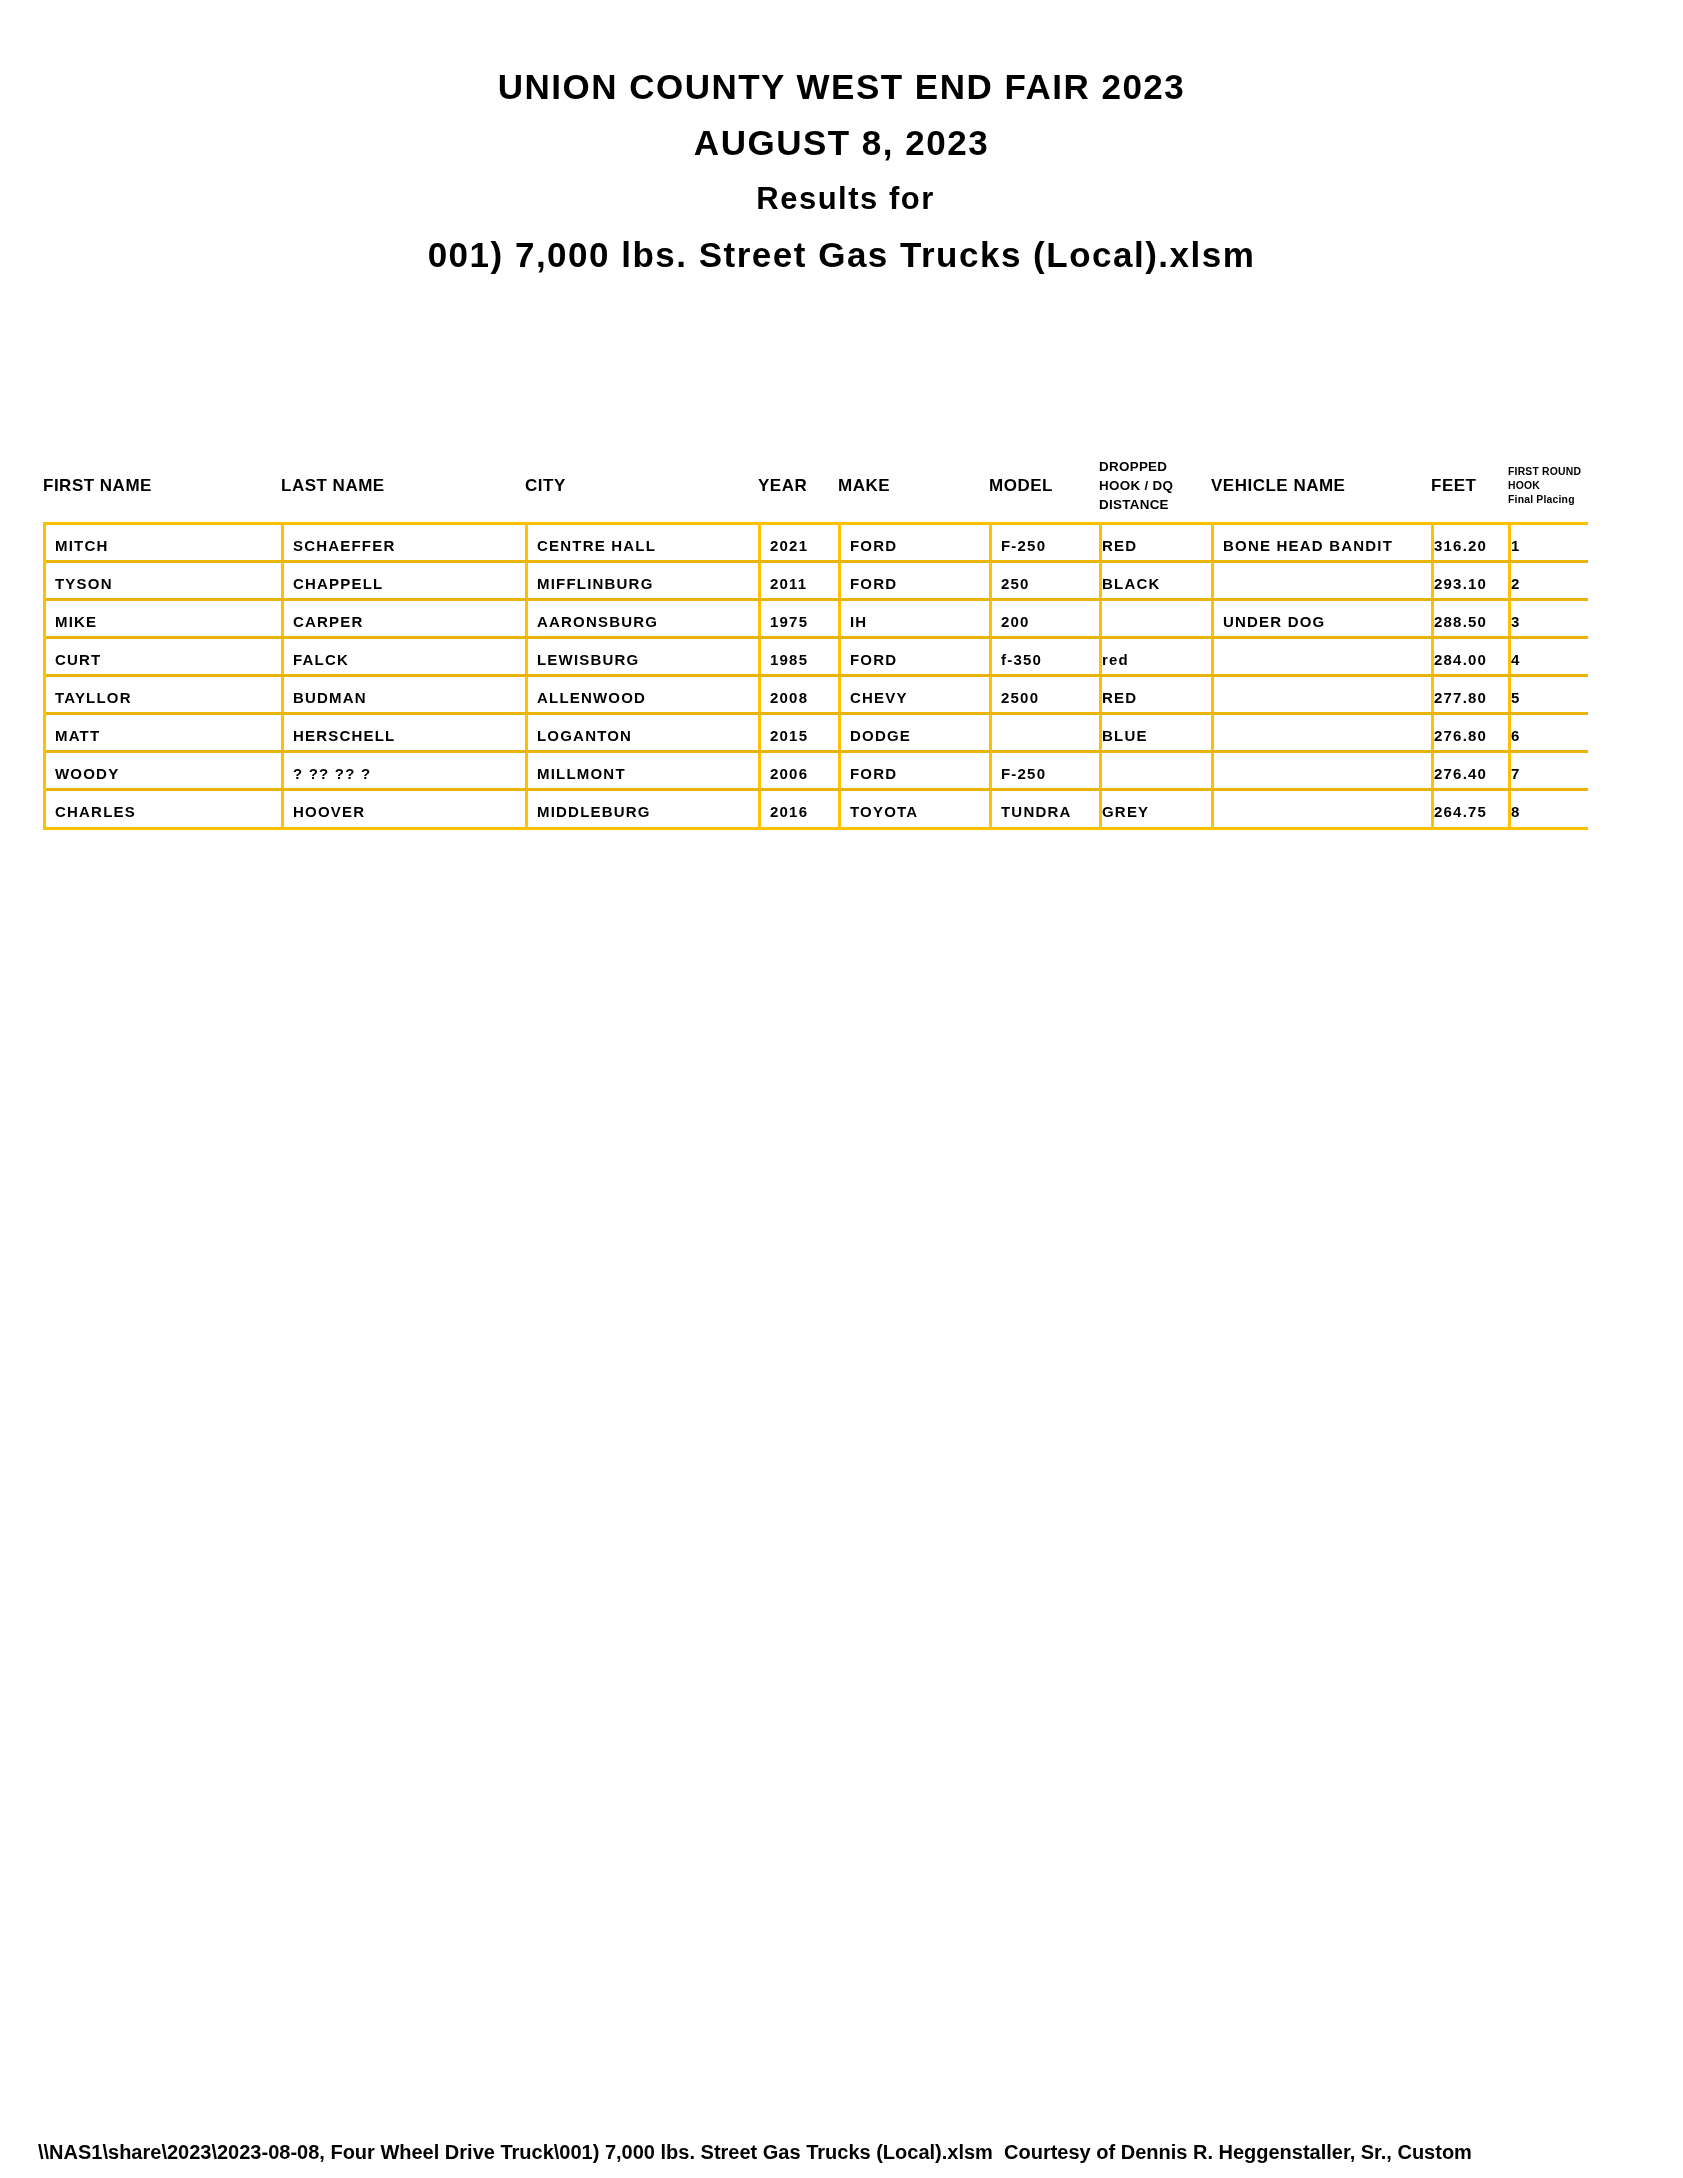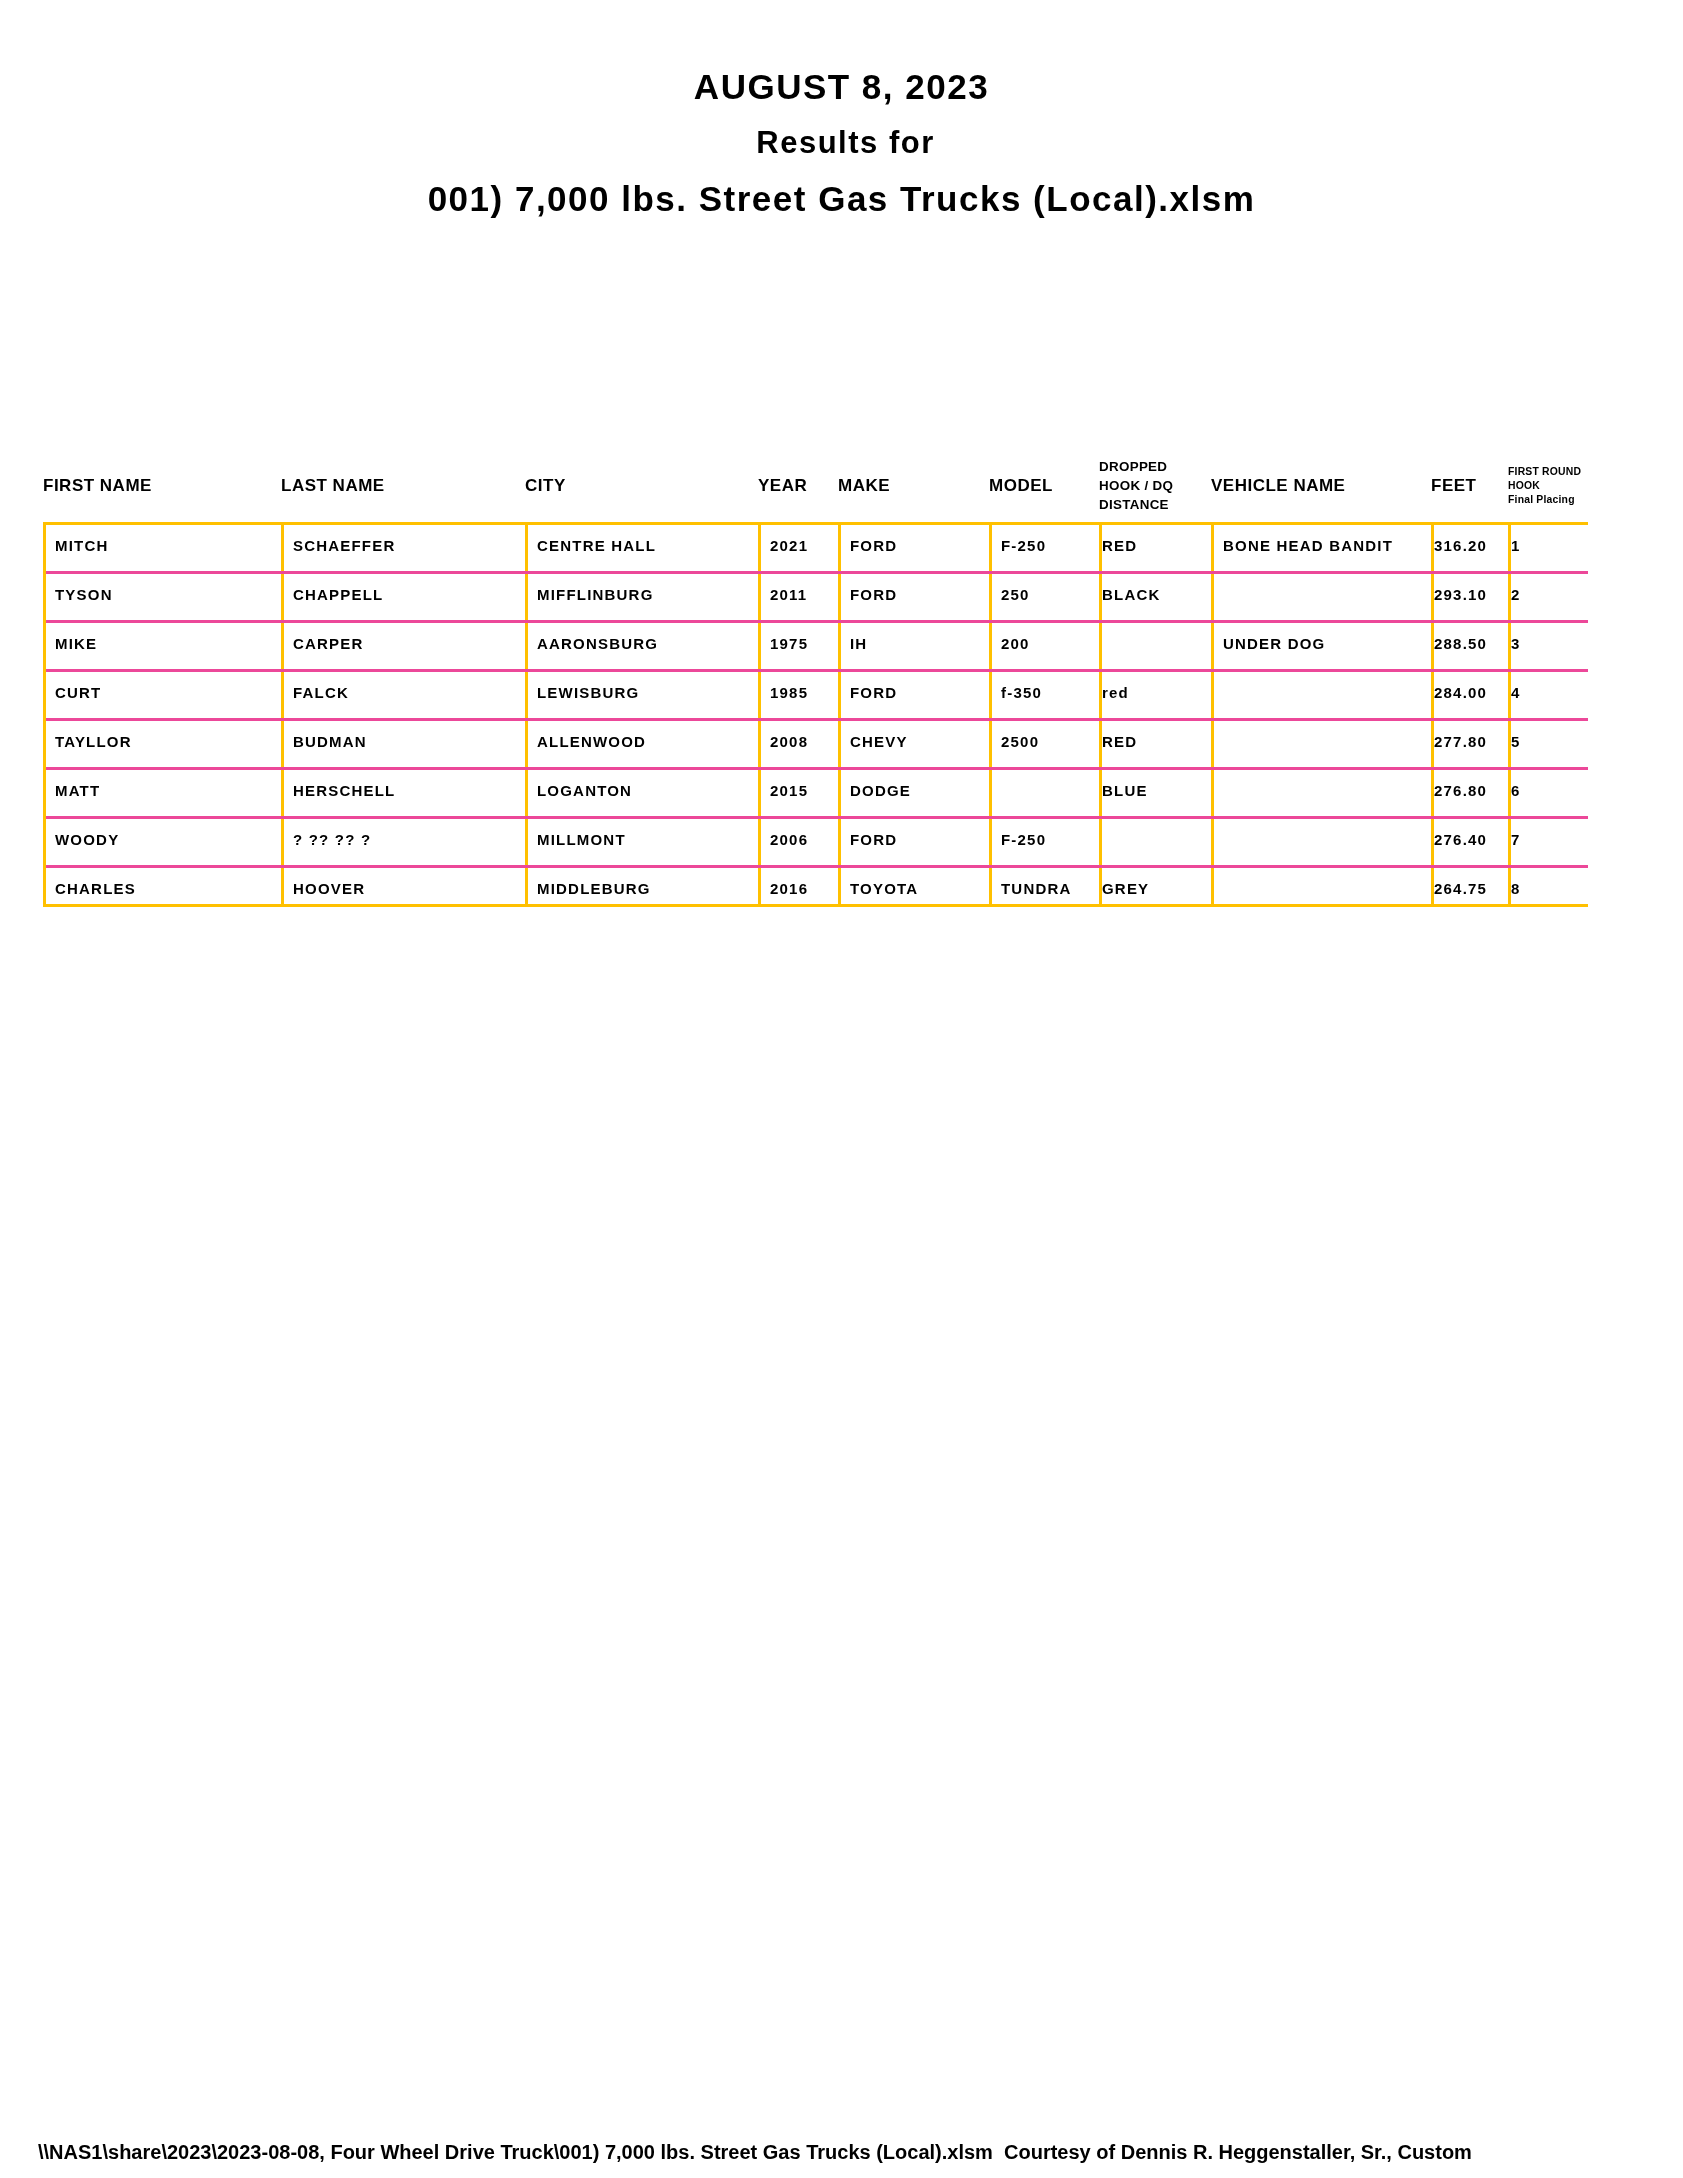--- a/index.html
+++ b/index.html
@@ -37,22 +37,22 @@
   
   .rtable {
     position:absolute; left:43px; top:522px;
     width:1545px; box-sizing:border-box;
     border:3px solid #FFC000; border-right:none;
     background:#ffffff;
   }
   .row {
     display:grid;
     grid-template-columns:238px 244px 233px 80px 151px 110px 112px 220px 77px 78px;
-    height:49px; box-sizing:border-box;
-    border-bottom:3px solid #ec4899;
+    height:38px; box-sizing:border-box;
+    border-bottom:3px solid #eab308;
   }
   .row:last-child { border-bottom:none; height:36px; }
   .td {
     box-sizing:border-box;
     border-right:3px solid #FFC000;
     font-size:15px; font-weight:bold; letter-spacing:1.2px;
     line-height:42px; white-space:nowrap; overflow:hidden;
     padding-left:9px;
   }
   .td:last-child { border-right:none; }
@@ -62,20 +62,21 @@
   .footer {
     position:absolute; left:38px; top:2065px;
     font-size:20px; font-weight:bold; line-height:35px;
     white-space:pre;
   }
 </style>
 </head>
 <body>
 
 <div class="titles">
+  <div class="t-line">UNION COUNTY WEST END FAIR 2023</div>
   <div class="t-line">AUGUST 8, 2023</div>
   <div class="t-line t-results">Results for</div>
   <div class="t-line">001) 7,000 lbs. Street Gas Trucks (Local).xlsm</div>
 </div>
 
 <div class="thead" id="thead">
     <div class="th">
       <div>FIRST NAME</div>
     </div>
     <div class="th">

